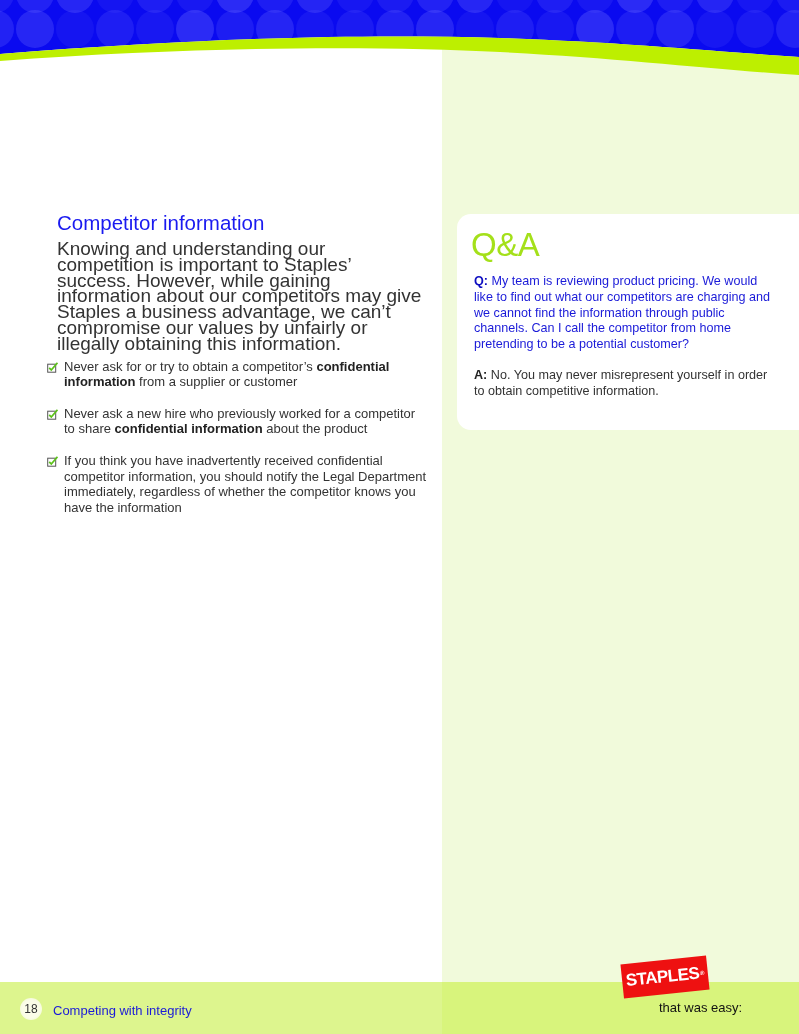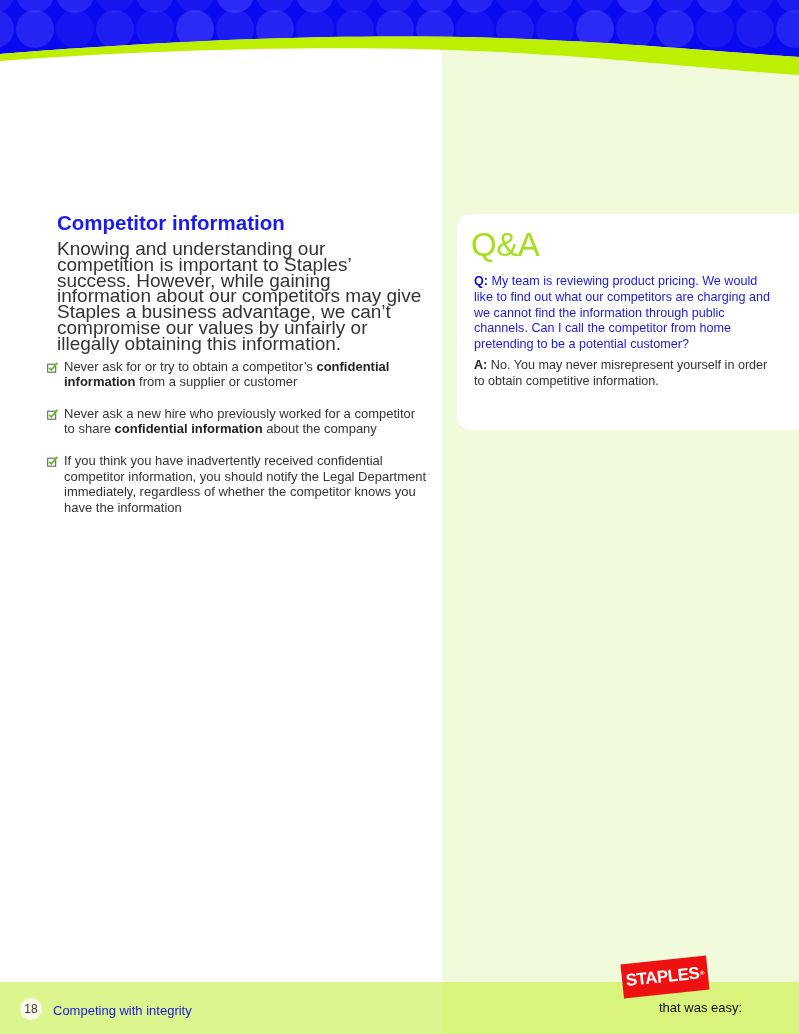--- a/index.html
+++ b/index.html
@@ -15,21 +15,21 @@
     .header {
       position: absolute; left: 0; top: 0; width: 799px; height: 80px;
     }
     .header svg { display: block; }
 
     .main {
       position: absolute; left: 57px; top: 210px; width: 370px;
       color: #333333;
     }
     .section-title {
-      color: #1a1af0; font-size: 20.5px; margin: 0; font-weight: bold;
+      color: #1a1af0; font-size: 20.5px; margin: 0; font-weight: normal;
       line-height: 26px;
     }
     .subheading {
       color: #7dc21e; font-size: 18.5px; margin: 0; font-weight: normal;
       line-height: 24px;
     }
     .sub-know { margin-top: 5px; }
     .sub-do { margin-top: 20px; }
     .body-text {
       font-size: 19px; line-height: 15.8px; margin: 5px 0 7px 0; color: #333;
@@ -50,21 +50,21 @@
     }
     .qa-title {
       position: absolute; left: 14px; top: 12px; margin: 0;
       color: #a4e01a; font-size: 33px; font-weight: normal; letter-spacing: -0.5px;
     }
     .qa-question {
       position: absolute; left: 17px; top: 60px; width: 300px;
       font-size: 12.6px; line-height: 15.8px; color: #1a1ad8; margin: 0;
     }
     .qa-answer {
-      position: absolute; left: 17px; top: 144px; width: 300px;
+      position: absolute; left: 17px; top: 154px; width: 300px;
       font-size: 12.6px; line-height: 15.8px; color: #333; margin: 0;
     }
     .qa-question b { color: #0d0dc0; }
     .qa-answer b { color: #222; }
 
     .footer {
       position: absolute; left: 0; top: 982px; width: 799px; height: 52px;
       background: #ddf58e;
     }
     .footer-right {
@@ -164,21 +164,21 @@
         <rect x="0.7" y="2.2" width="8" height="8" fill="#fff" stroke="#555" stroke-width="1"></rect>
         <path d="M2.2,5.8 L4.3,8 L10.5,0.8" fill="none" stroke="#5cc21a" stroke-width="1.8"></path>
       </svg>
       <span>Never ask for or try to obtain a competitor’s </span><b>confidential information</b><span> from a supplier or customer</span>
     </li>
     <li>
       <svg class="check-icon" viewBox="0 0 11 11">
         <rect x="0.7" y="2.2" width="8" height="8" fill="#fff" stroke="#555" stroke-width="1"></rect>
         <path d="M2.2,5.8 L4.3,8 L10.5,0.8" fill="none" stroke="#5cc21a" stroke-width="1.8"></path>
       </svg>
-      <span>Never ask a new hire who previously worked for a competitor to share </span><b>confidential information</b><span> about the company</span>
+      <span>Never ask a new hire who previously worked for a competitor to share </span><b>confidential information</b><span> about the product</span>
     </li>
     <li>
       <svg class="check-icon" viewBox="0 0 11 11">
         <rect x="0.7" y="2.2" width="8" height="8" fill="#fff" stroke="#555" stroke-width="1"></rect>
         <path d="M2.2,5.8 L4.3,8 L10.5,0.8" fill="none" stroke="#5cc21a" stroke-width="1.8"></path>
       </svg>
       <span>If you think you have inadvertently received confidential competitor information, you should notify the Legal Department immediately, regardless of whether the competitor knows you have the information</span><b></b><span></span>
     </li>
   </ul>
 </div>

